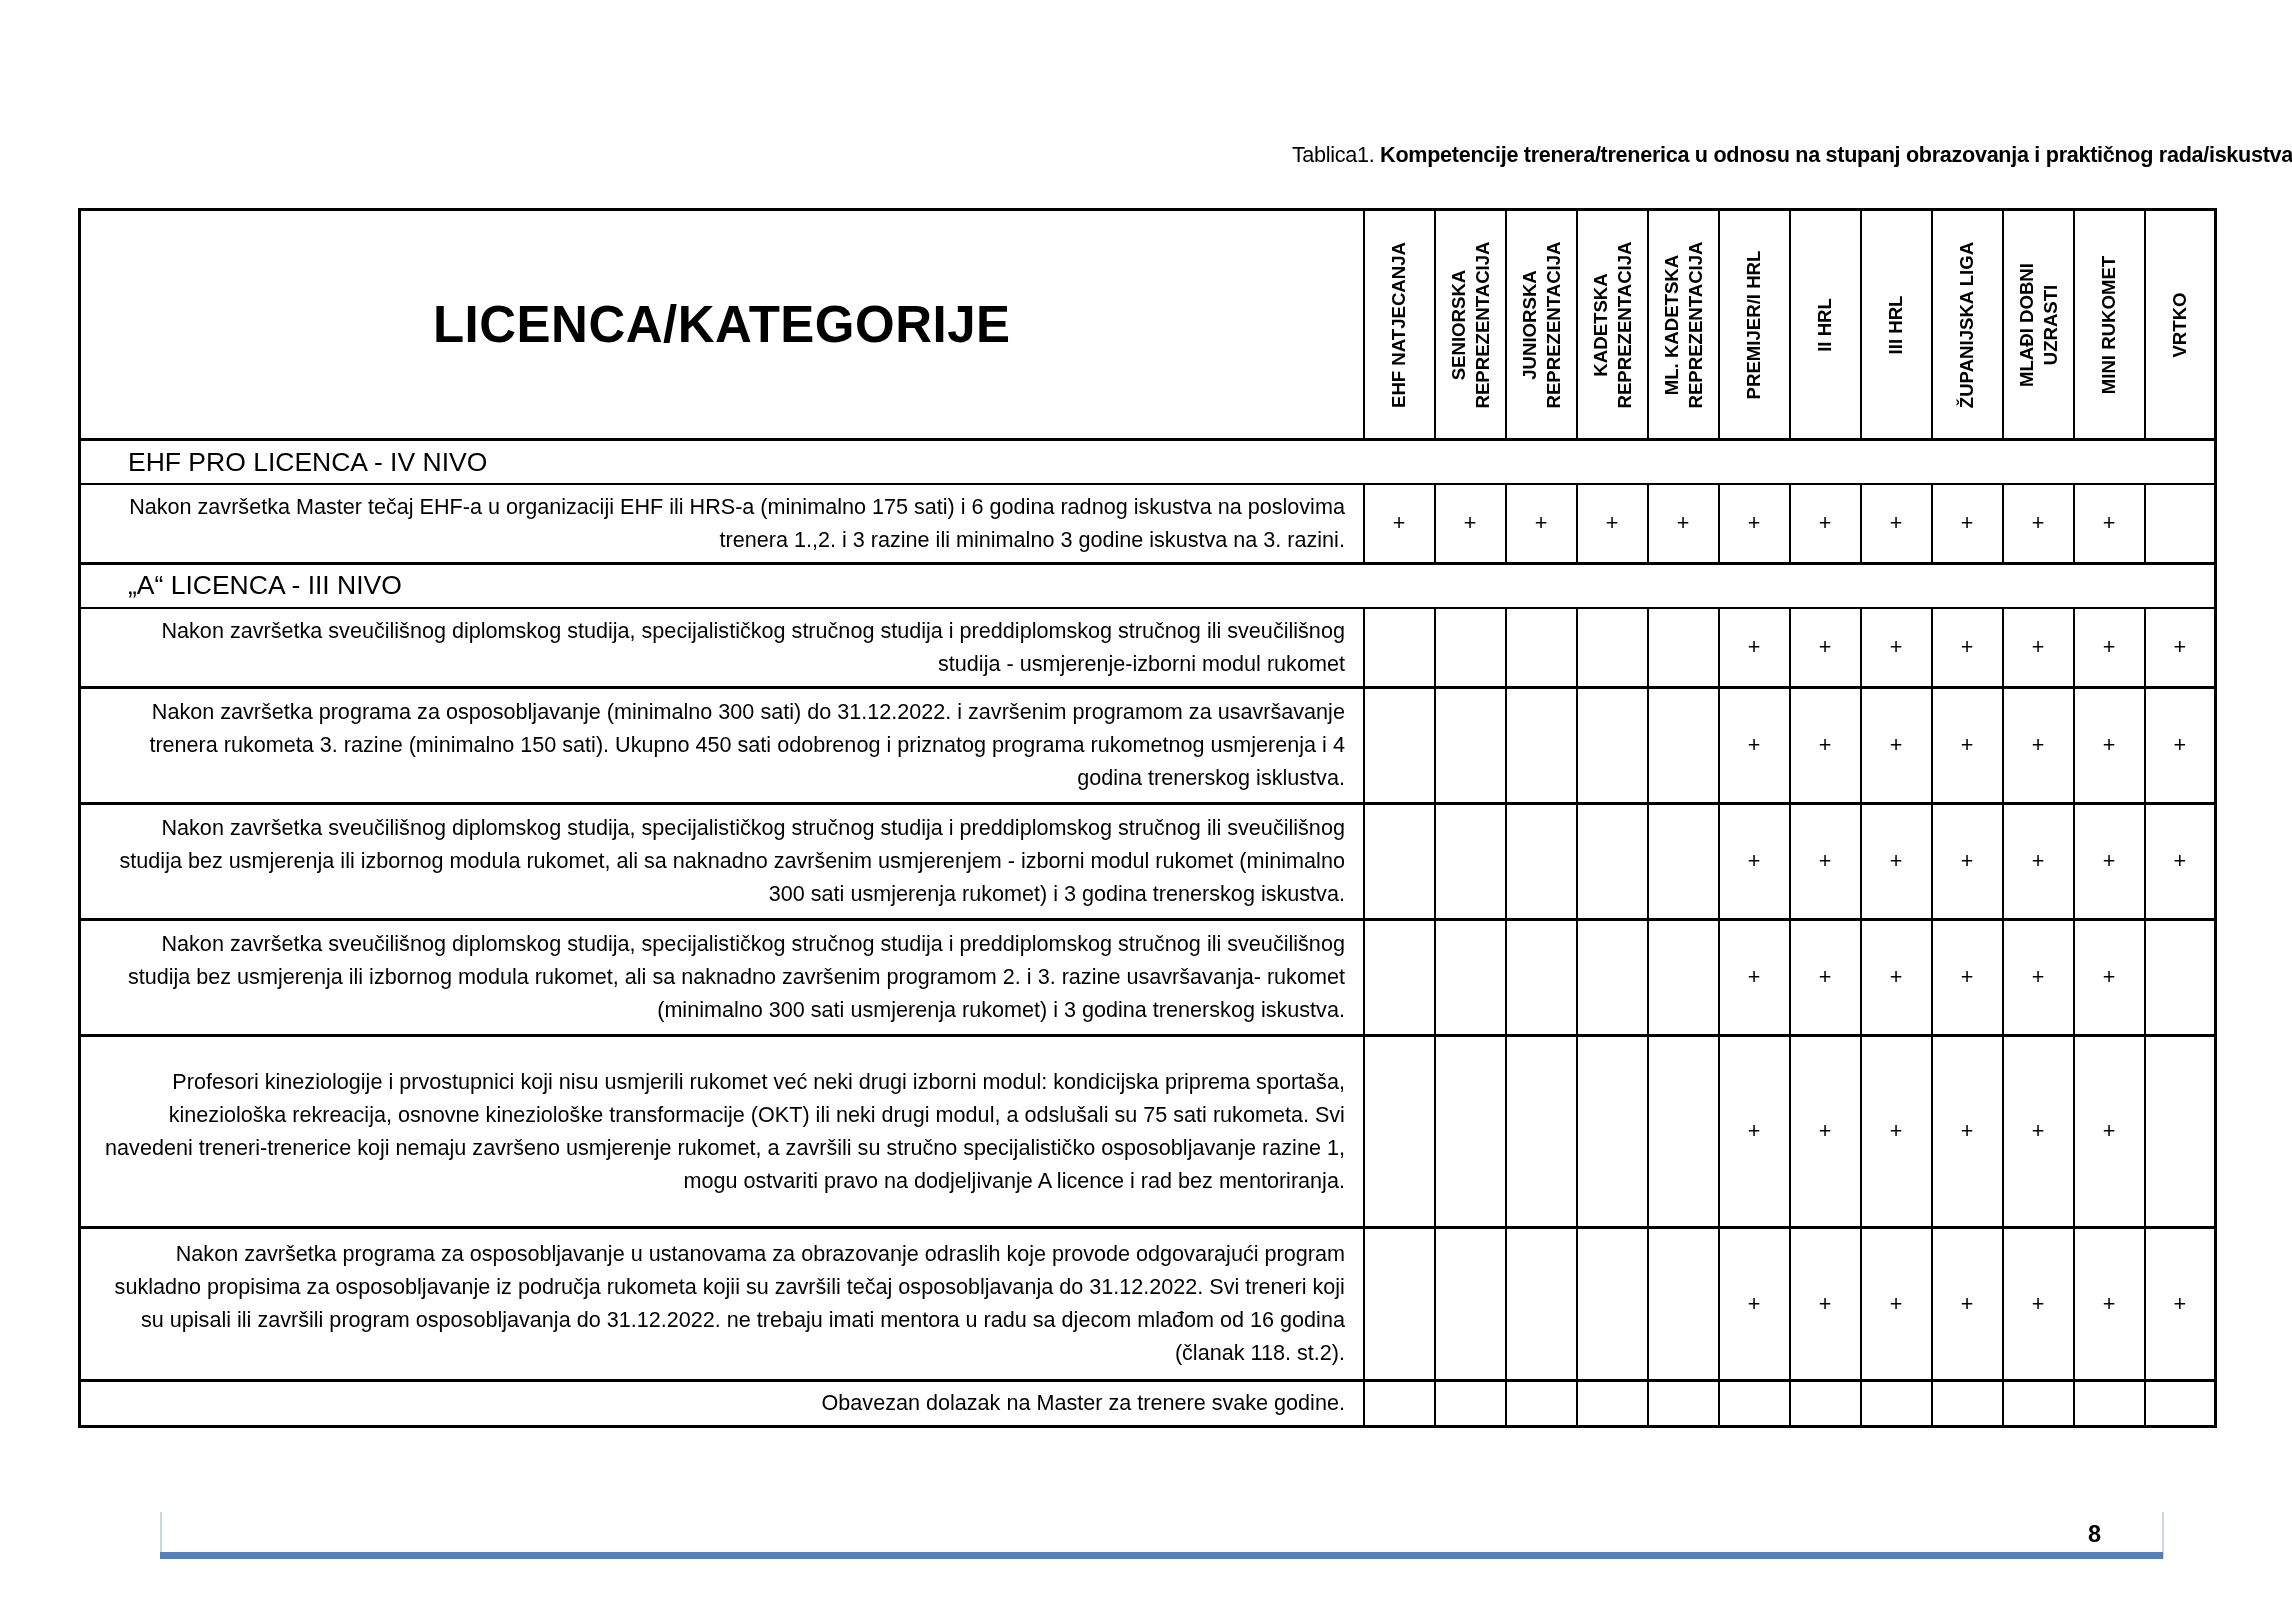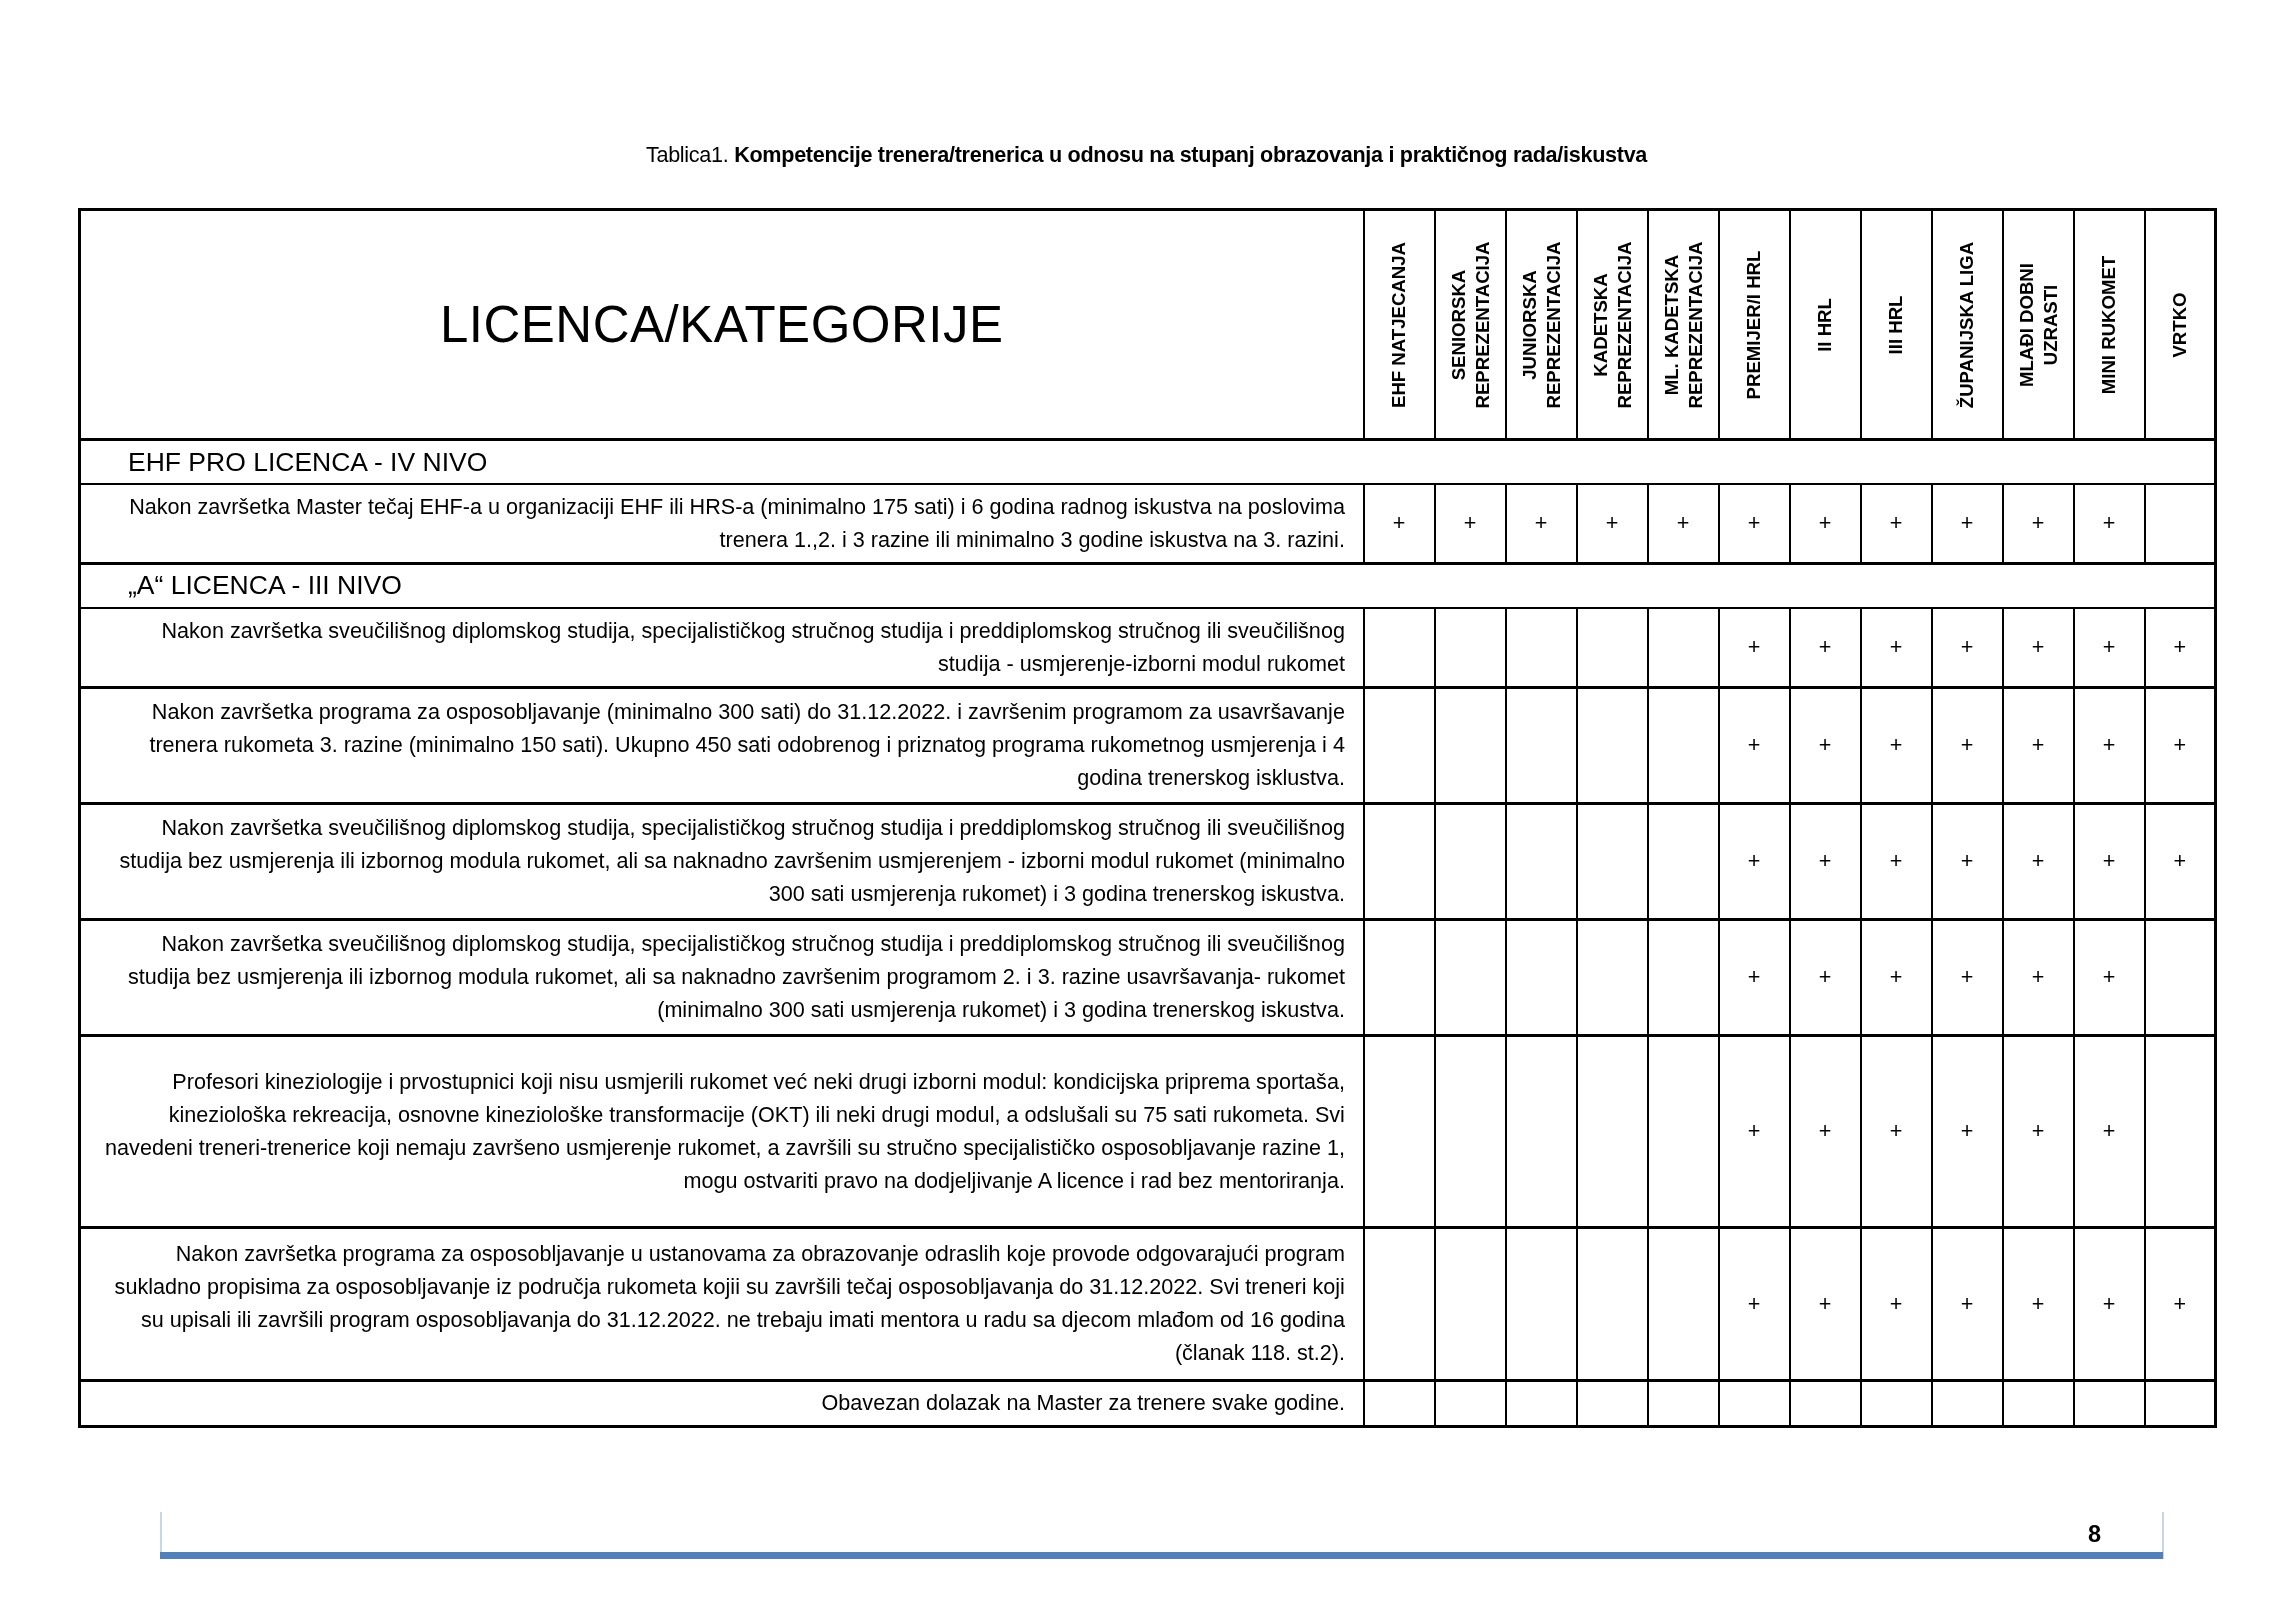--- a/index.html
+++ b/index.html
@@ -1,29 +1,29 @@
 <!DOCTYPE html>
 <html><head>
 <meta charset="utf-8">
 <style>
   html, body { margin: 0; padding: 0; background: #ffffff; }
   body { width: 2293px; height: 1622px; position: relative; overflow: hidden;
          font-family: "Liberation Sans", "DejaVu Sans", sans-serif; color: #000; }
-  .caption { position: absolute; top: 142px; left: 0; width: 2293px; text-align: center;
+  .caption { position: absolute; top: 142px; left: 0; width: 2293px; text-align: right;
              font-size: 21.6px; letter-spacing: -0.3px; }
   .caption b { font-weight: bold; }
 
   table.lic { position: absolute; left: 78px; top: 208px; width: 2137px;
               border-collapse: collapse; table-layout: fixed; }
   table.lic td, table.lic th { border: 2px solid #000; padding: 0; }
   table.lic { border: 3.9px solid #000; }
   col.desc { width: 1284px; }
   col.cat { width: 71px; }
 
-  th.title { height: 227px; font-size: 51px; font-weight: normal; text-align: center;
+  th.title { height: 227px; font-size: 51px; font-weight: bold; text-align: center;
              vertical-align: middle; letter-spacing: 0.5px; }
   th.vert { height: 227px; position: relative; vertical-align: middle; }
   th.vert .vt { position: absolute; left: 50%; top: 50%;
                 transform: translate(-50%, -50%) rotate(-90deg);
                 white-space: nowrap; font-size: 18.6px; font-weight: bold;
                 text-align: center; line-height: 23.5px; }
   th.vert.c2 .vt, th.vert.c3 .vt, th.vert.c4 .vt, th.vert.c5 .vt, th.vert.c11 .vt { width: 196px; white-space: normal; }
   th.vert .vt span { display: block; }
 
   tr.section td { height: 42px; font-size: 26.5px; font-weight: normal; padding-left: 47px;

